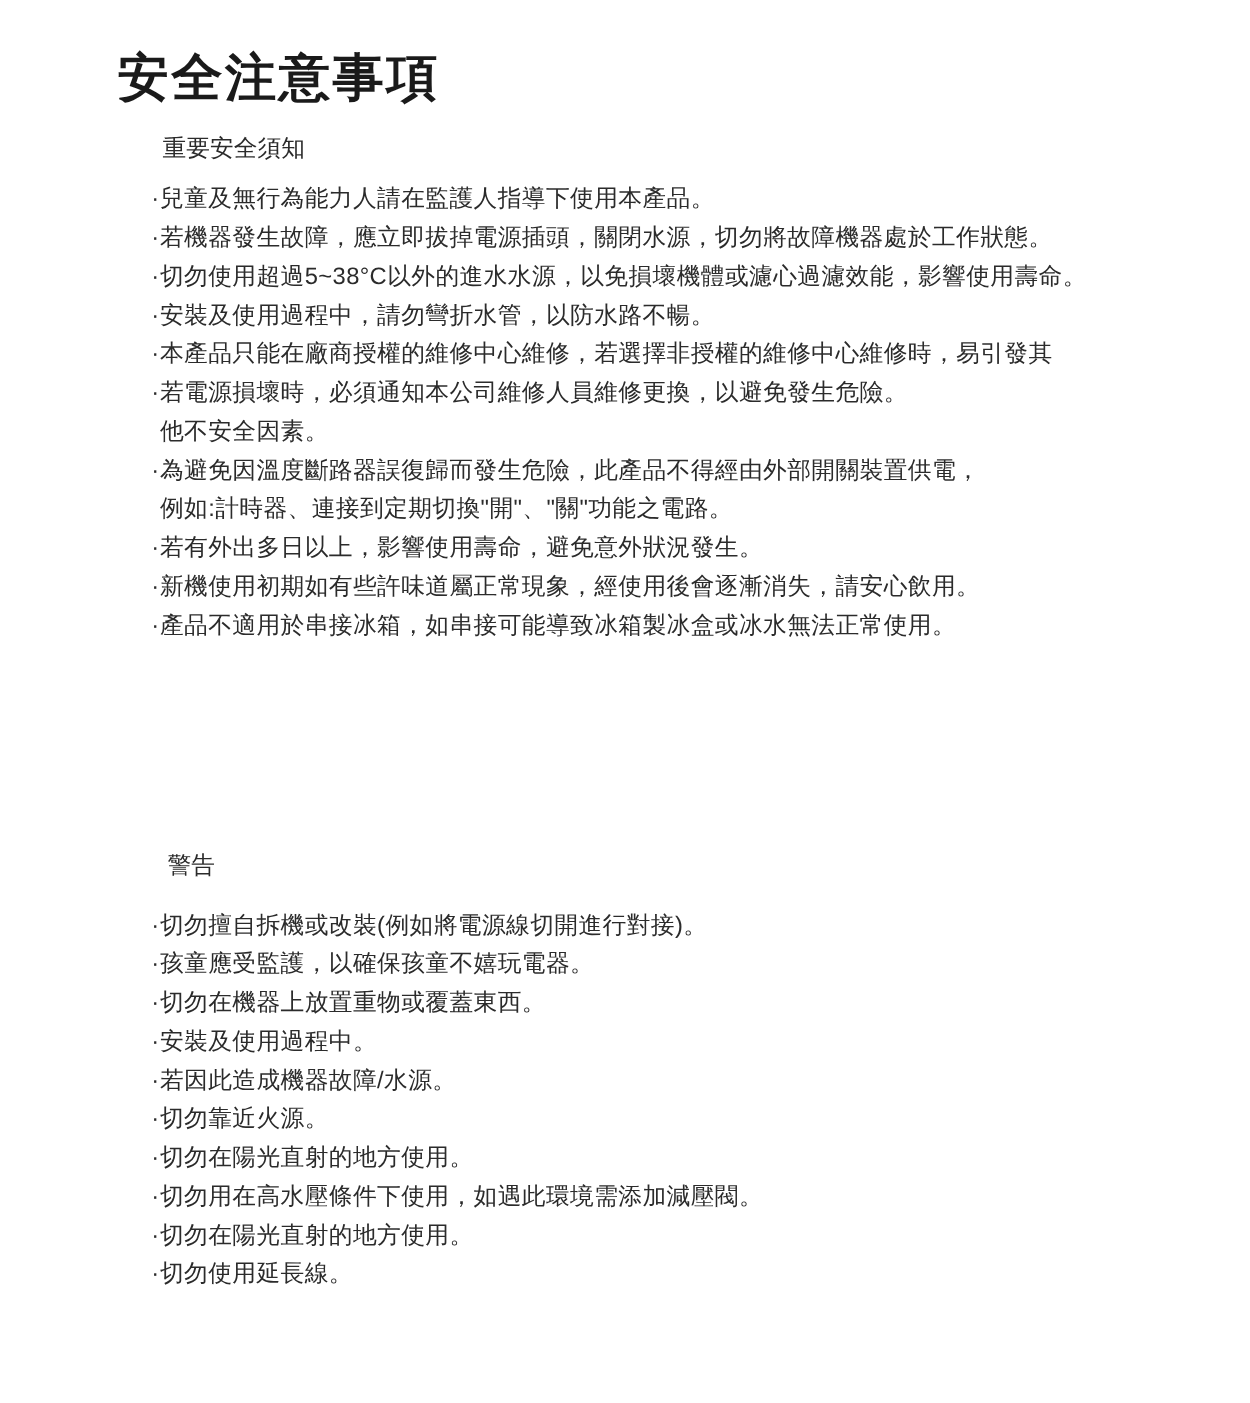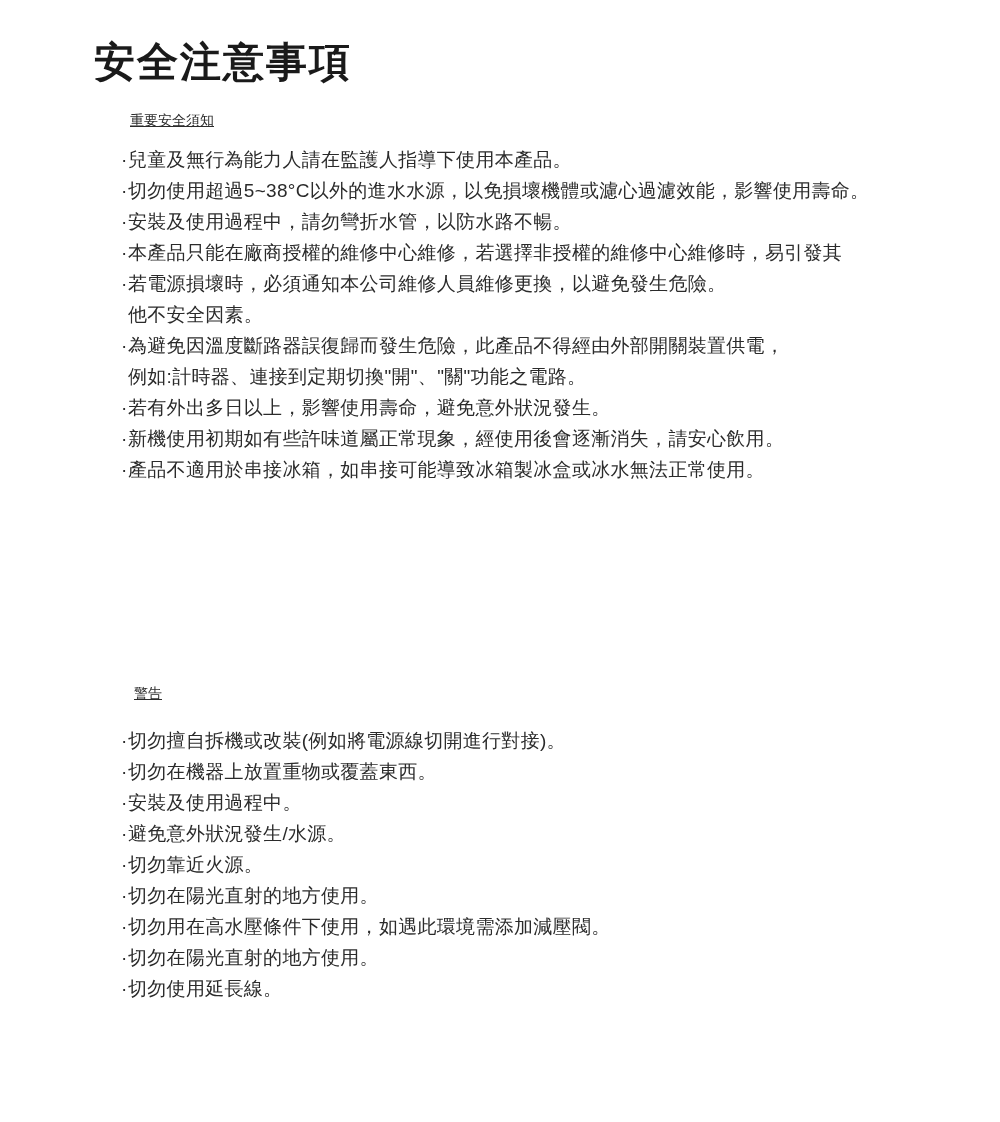--- a/index.html
+++ b/index.html
@@ -19,25 +19,24 @@
     margin: 0;
     font-size: 41px;
     line-height: 44px;
     font-weight: 700;
     letter-spacing: 2px;
     color: #1a1a1a;
     white-space: nowrap;
   }
   .subheading {
     position: absolute;
-    font-size: 14px;
+    font-size: 19px;
     line-height: 24px;
     color: #2b2b2b;
     white-space: nowrap;
-    text-decoration: underline;
   }
   .subheading.s1 { left: 130px; top: 108px; }
   .subheading.s2 { left: 134px; top: 681px; }
   .list {
     position: absolute;
     left: 121px;
     font-size: 19px;
     letter-spacing: 0.3px;
     color: #2b2b2b;
     white-space: nowrap;
@@ -56,39 +55,41 @@
 <body>
 
 <div class="page">
 
   <h1 class="title">安全注意事項</h1>
 
   <div class="subheading s1">重要安全須知</div>
 
   <div class="list list1">
     <div class="line"><span class="bullet">·</span><span class="txt">兒童及無行為能力人請在監護人指導下使用本產品。</span></div>
+    <div class="line"><span class="bullet">·</span><span class="txt">若機器發生故障，應立即拔掉電源插頭，關閉水源，切勿將故障機器處於工作狀態。</span></div>
     <div class="line"><span class="bullet">·</span><span class="txt">切勿使用超過5~38°C以外的進水水源，以免損壞機體或濾心過濾效能，影響使用壽命。</span></div>
     <div class="line"><span class="bullet">·</span><span class="txt">安裝及使用過程中，請勿彎折水管，以防水路不暢。</span></div>
     <div class="line"><span class="bullet">·</span><span class="txt">本產品只能在廠商授權的維修中心維修，若選擇非授權的維修中心維修時，易引發其</span></div>
     <div class="line"><span class="bullet">·</span><span class="txt">若電源損壞時，必須通知本公司維修人員維修更換，以避免發生危險。</span></div>
     <div class="line cont"><span class="txt">他不安全因素。</span></div>
     <div class="line"><span class="bullet">·</span><span class="txt">為避免因溫度斷路器誤復歸而發生危險，此產品不得經由外部開關裝置供電，</span></div>
     <div class="line cont"><span class="txt">例如:計時器、連接到定期切換"開"、"關"功能之電路。</span></div>
     <div class="line"><span class="bullet">·</span><span class="txt">若有外出多日以上，影響使用壽命，避免意外狀況發生。</span></div>
     <div class="line"><span class="bullet">·</span><span class="txt">新機使用初期如有些許味道屬正常現象，經使用後會逐漸消失，請安心飲用。</span></div>
     <div class="line"><span class="bullet">·</span><span class="txt">產品不適用於串接冰箱，如串接可能導致冰箱製冰盒或冰水無法正常使用。</span></div>
   </div>
 
   <div class="subheading s2">警告</div>
 
   <div class="list list2">
     <div class="line"><span class="bullet">·</span><span class="txt">切勿擅自拆機或改裝(例如將電源線切開進行對接)。</span></div>
+    <div class="line"><span class="bullet">·</span><span class="txt">孩童應受監護，以確保孩童不嬉玩電器。</span></div>
     <div class="line"><span class="bullet">·</span><span class="txt">切勿在機器上放置重物或覆蓋東西。</span></div>
     <div class="line"><span class="bullet">·</span><span class="txt">安裝及使用過程中。</span></div>
-    <div class="line"><span class="bullet">·</span><span class="txt">避免意外狀況發生/水源。</span></div>
+    <div class="line"><span class="bullet">·</span><span class="txt">若因此造成機器故障/水源。</span></div>
     <div class="line"><span class="bullet">·</span><span class="txt">切勿靠近火源。</span></div>
     <div class="line"><span class="bullet">·</span><span class="txt">切勿在陽光直射的地方使用。</span></div>
     <div class="line"><span class="bullet">·</span><span class="txt">切勿用在高水壓條件下使用，如遇此環境需添加減壓閥。</span></div>
     <div class="line"><span class="bullet">·</span><span class="txt">切勿在陽光直射的地方使用。</span></div>
     <div class="line"><span class="bullet">·</span><span class="txt">切勿使用延長線。</span></div>
   </div>
 
 </div>
 
 </body></html>

